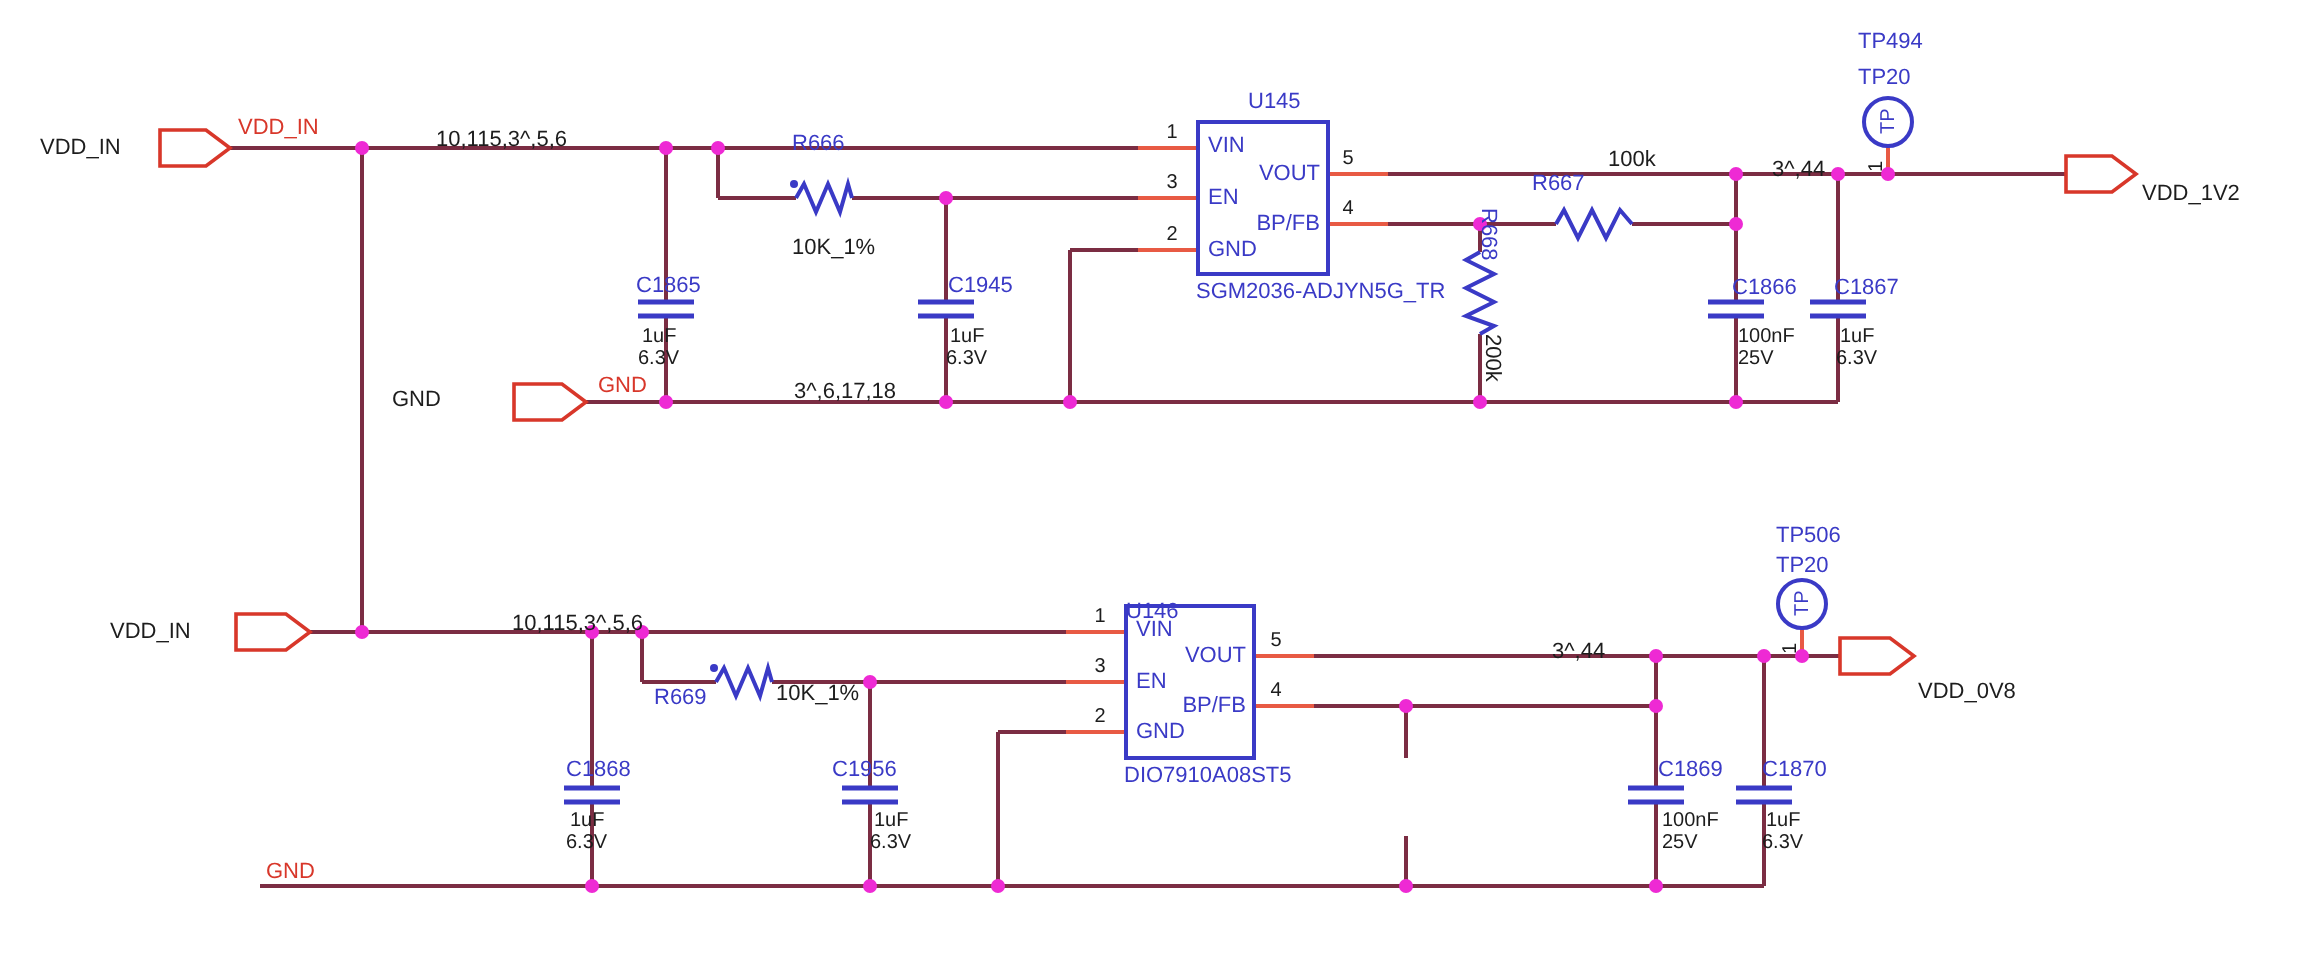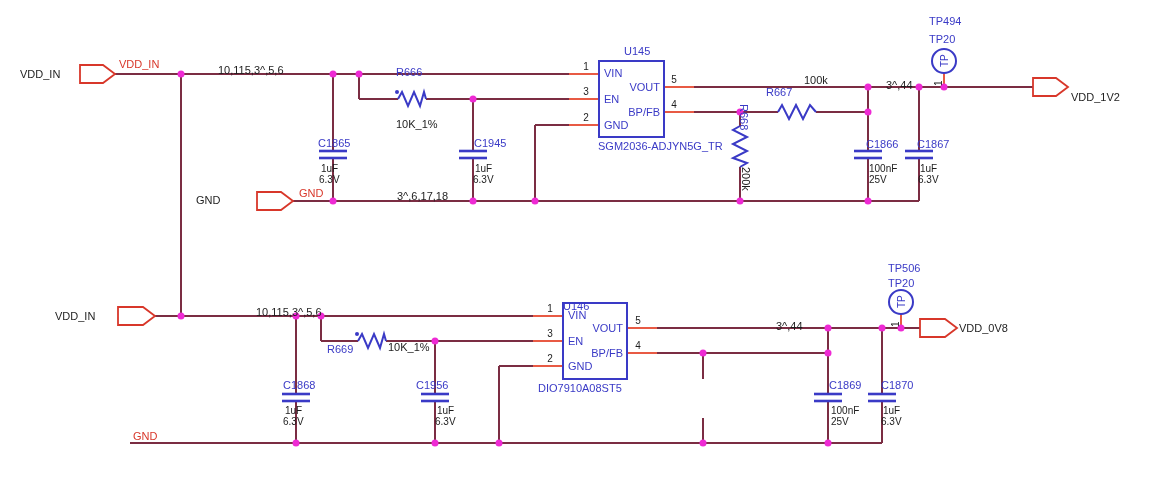--- a/index.html
+++ b/index.html
@@ -242,21 +242,21 @@
 <span class="t" style="left:388px;top:341px">10K_1%</span>
 
 <span class="t b" style="left:283px;top:379px">C1868</span>
 <span class="t s" style="left:285px;top:405px">1uF</span>
 <span class="t s" style="left:283px;top:416px">6.3V</span>
 <span class="t b" style="left:416px;top:379px">C1956</span>
 <span class="t s" style="left:437px;top:405px">1uF</span>
 <span class="t s" style="left:435px;top:416px">6.3V</span>
 
 <span class="t b" style="left:563px;top:300px">U146</span>
-<span class="t b" style="left:538px;top:382px">DIO7910A08ST5</span>
+<span class="t b" style="left:562px;top:382px">DIO7910A08ST5</span>
 <span class="t b" style="left:568px;top:309px">VIN</span>
 <span class="t b" style="left:568px;top:335px">EN</span>
 <span class="t b" style="left:568px;top:360px">GND</span>
 <span class="t b ctr" style="left:568px;top:322px;width:55px;text-align:right">VOUT</span>
 <span class="t b ctr" style="left:568px;top:347px;width:55px;text-align:right">BP/FB</span>
 <span class="t s ctr" style="left:542px;top:303px;width:16px">1</span>
 <span class="t s ctr" style="left:542px;top:328px;width:16px">3</span>
 <span class="t s ctr" style="left:542px;top:353px;width:16px">2</span>
 <span class="t s ctr" style="left:630px;top:315px;width:16px">5</span>
 <span class="t s ctr" style="left:630px;top:340px;width:16px">4</span>
@@ -269,15 +269,15 @@
 <span class="t s" style="left:831px;top:416px">25V</span>
 <span class="t b" style="left:881px;top:379px">C1870</span>
 <span class="t s" style="left:883px;top:405px">1uF</span>
 <span class="t s" style="left:881px;top:416px">6.3V</span>
 
 <span class="t b" style="left:888px;top:262px">TP506</span>
 <span class="t b" style="left:888px;top:277px">TP20</span>
 <span class="t b s rtn90" style="left:896px;top:308px">TP</span>
 <span class="t s rtn90" style="left:890px;top:327px">1</span>
 
-<span class="t" style="left:959px;top:322px">VDD_0V8</span>
+<span class="t" style="left:959px;top:340px">VDD_0V8</span>
 
 </div>
 
 </body></html>

